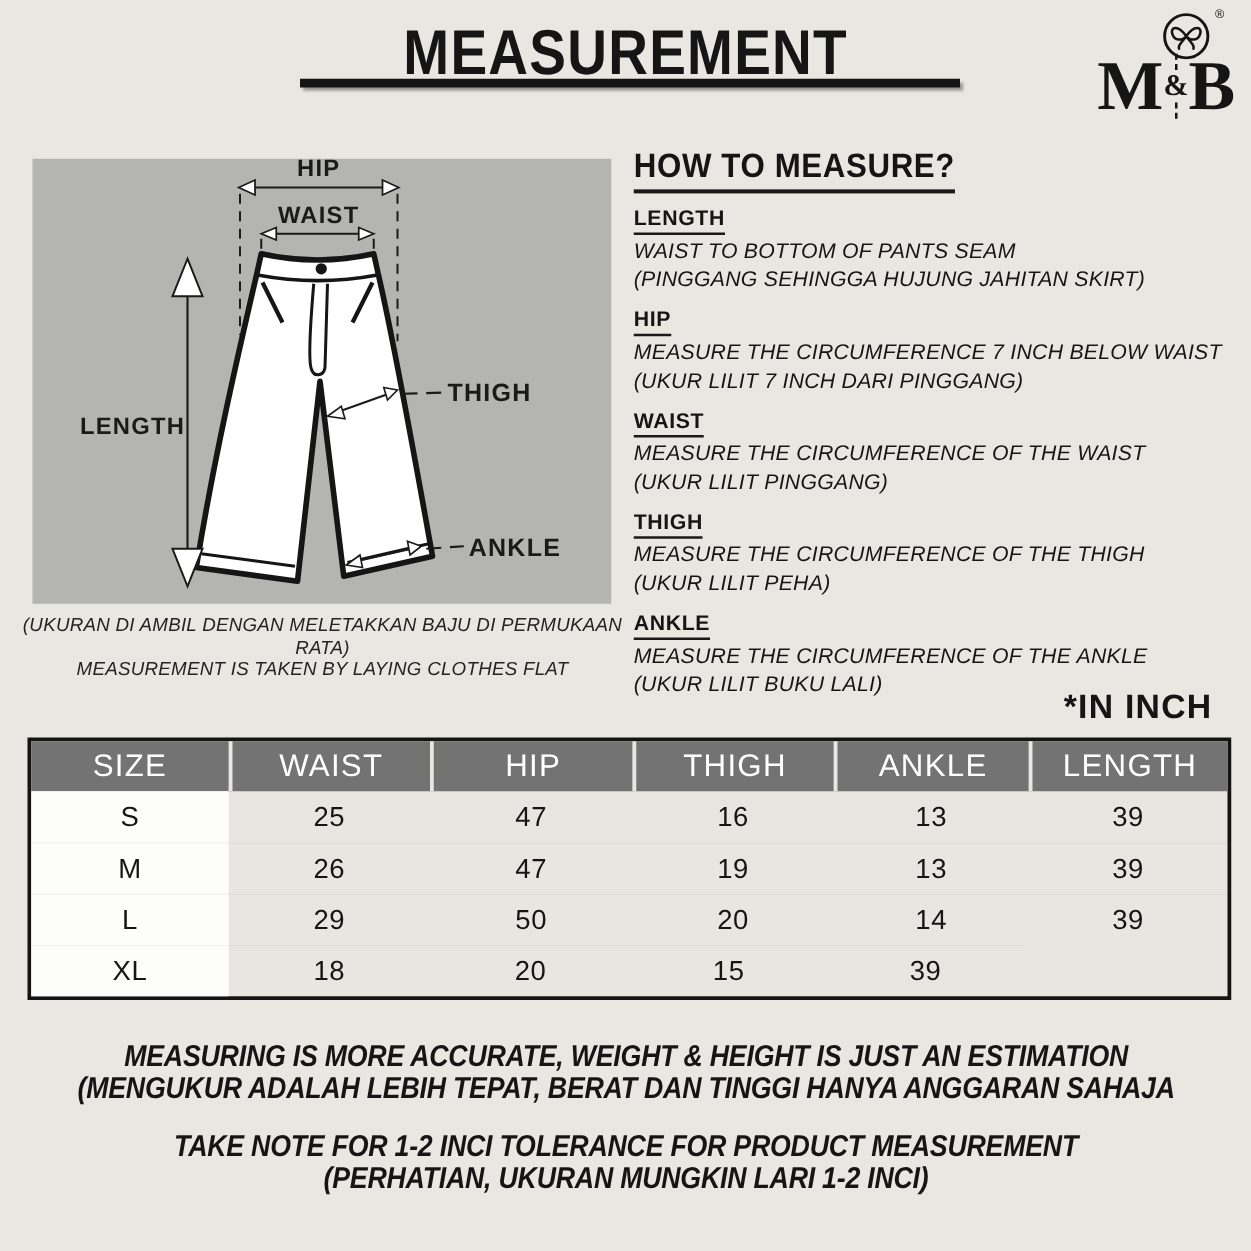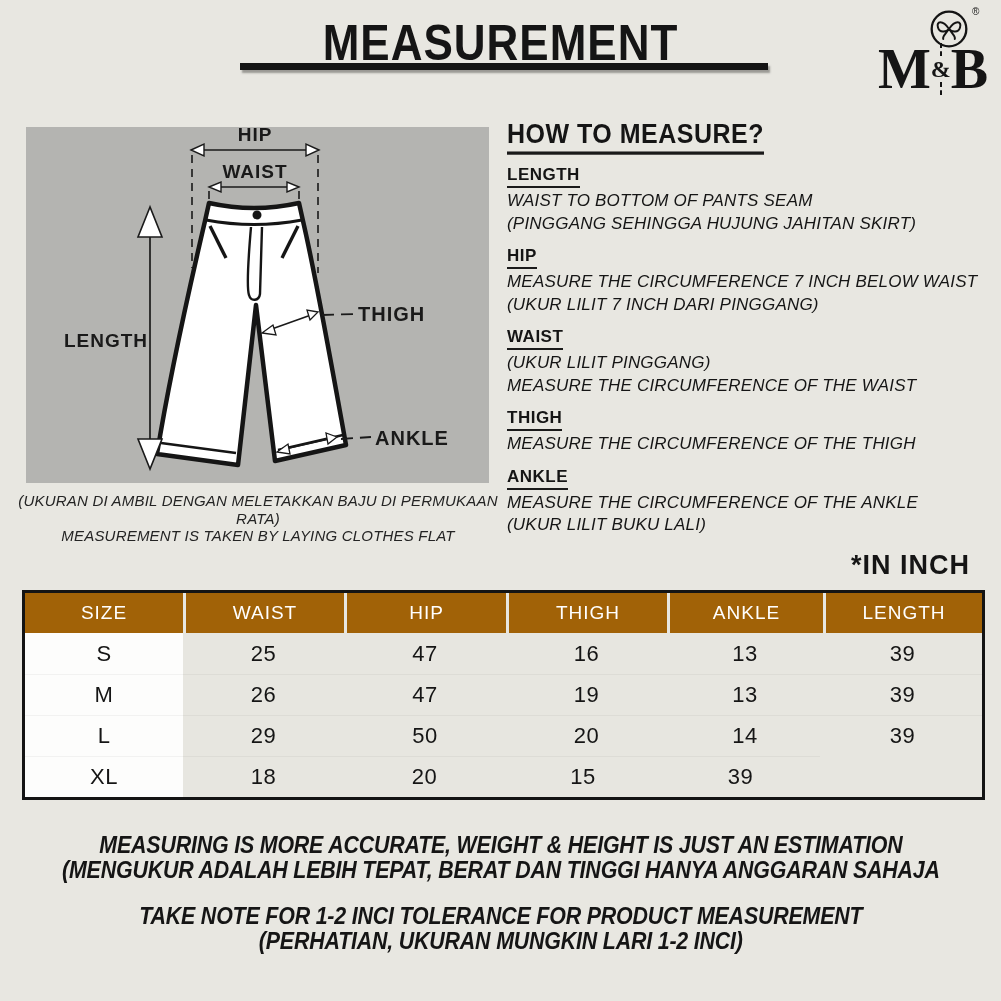--- a/index.html
+++ b/index.html
@@ -67,23 +67,23 @@
   .unit-note {
     position:absolute; right:31px; top:550px;
     font-size:27px; font-weight:bold; letter-spacing:1px;
   }
   .size-table {
     position:absolute; left:22px; top:590px; width:963px;
     border:3px solid #141414; background:#e7e6e0;
   }
   .thead { display:flex; }
   .hcell {
-    background:#a16207; color:#fff; height:40px;
+    background:#737373; color:#fff; height:40px;
     display:flex; align-items:center; justify-content:center;
-    font-size:19px; letter-spacing:1px;
+    font-size:25px; letter-spacing:1px;
   }
   .hcell + .hcell { border-left:3px solid #e8e7e1; }
   .trow { display:flex; height:41px; }
   .trow + .trow .tcell { border-top:1px solid rgba(0,0,0,.045); }
   .tcell {
     display:flex; align-items:center; justify-content:center;
     font-size:22px; letter-spacing:.5px;
   }
   .c0 { width:158px; } .c1 { width:161px; } .c2 { width:162px; }
   .c3 { width:161px; } .c4 { width:156px; } .c5 { width:159px; }
@@ -191,26 +191,27 @@
     <div class="howto-desc">WAIST TO BOTTOM OF PANTS SEAM</div>
     <div class="howto-desc">(PINGGANG SEHINGGA HUJUNG JAHITAN SKIRT)</div>
   </div>
   <div class="howto-section">
     <div class="howto-term">HIP</div>
     <div class="howto-desc">MEASURE THE CIRCUMFERENCE 7 INCH BELOW WAIST</div>
     <div class="howto-desc">(UKUR LILIT 7 INCH DARI PINGGANG)</div>
   </div>
   <div class="howto-section">
     <div class="howto-term">WAIST</div>
+    <div class="howto-desc">MEASURE THE CIRCUMFERENCE OF THE WAIST</div>
     <div class="howto-desc">(UKUR LILIT PINGGANG)</div>
-    <div class="howto-desc">MEASURE THE CIRCUMFERENCE OF THE WAIST</div>
   </div>
   <div class="howto-section">
     <div class="howto-term">THIGH</div>
     <div class="howto-desc">MEASURE THE CIRCUMFERENCE OF THE THIGH</div>
+    <div class="howto-desc">(UKUR LILIT PEHA)</div>
   </div>
   <div class="howto-section">
     <div class="howto-term">ANKLE</div>
     <div class="howto-desc">MEASURE THE CIRCUMFERENCE OF THE ANKLE</div>
     <div class="howto-desc">(UKUR LILIT BUKU LALI)</div>
   </div>
 </div>
 
 <div class="unit-note">*IN INCH</div>
 

